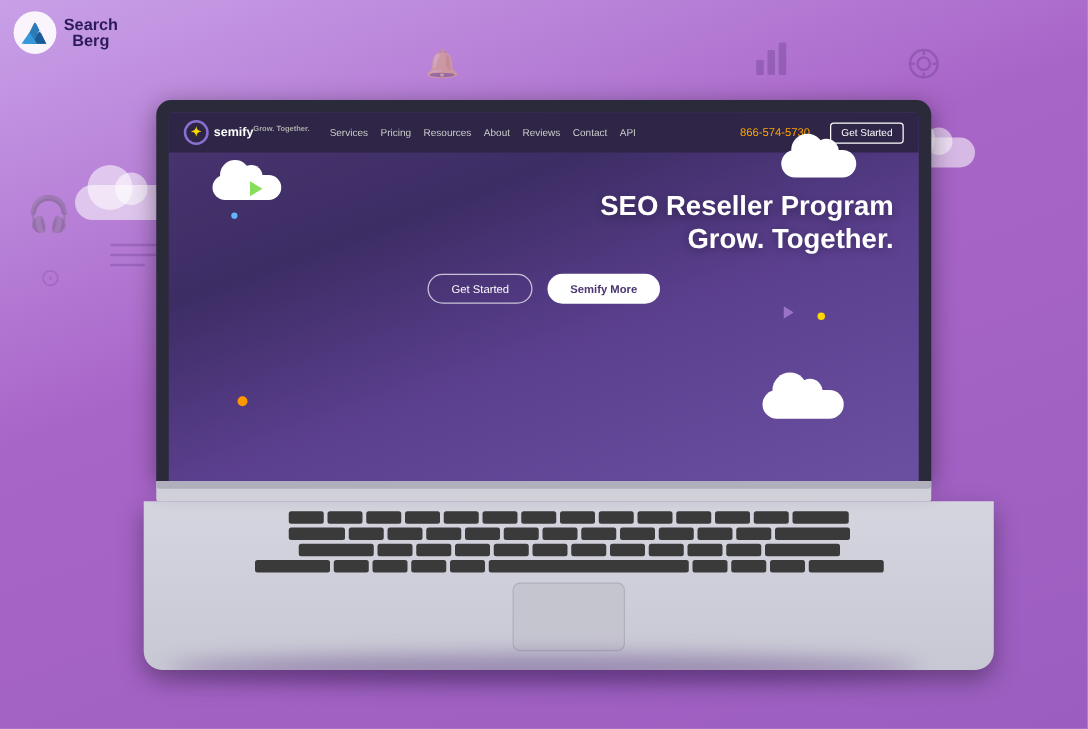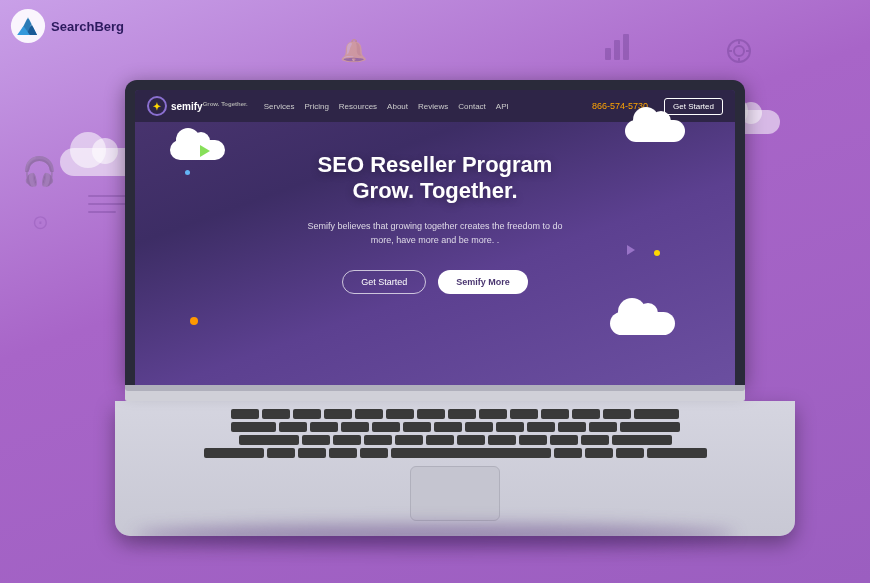--- a/index.html
+++ b/index.html
@@ -88,21 +88,21 @@
     .search-berg-logo {
       position: absolute;
       top: 8px; left: 10px;
       display: flex; align-items: center; gap: 5px;
       z-index: 10;
     }
     .sb-mountain {
       width: 36px; height: 36px;
     }
     .sb-text {
-      display: flex; flex-direction: row; line-height: 1; text-align: center;
+      display: flex; flex-direction: column; line-height: 1; text-align: center;
     }
     .sb-text-search {
       font-size: 13px; font-weight: 700; color: #2c1a5e;
     }
     .sb-text-berg {
       font-size: 13px; font-weight: 700; color: #2c1a5e;
     }
 
     
     .laptop-wrapper {
@@ -195,20 +195,21 @@
       color: white;
     }
 
     .screen-hero-title {
       font-size: 22px;
       font-weight: 800;
       color: white;
       line-height: 1.2;
       margin-bottom: 14px;
       text-shadow: 0 2px 8px rgba(0,0,0,0.3);
+      text-align: right;
     }
 
     .screen-hero-sub {
       font-size: 9px;
       color: rgba(255,255,255,0.8);
       line-height: 1.6;
       margin-bottom: 22px;
       max-width: 260px;
       margin-left: auto;
       margin-right: auto;
@@ -479,21 +480,20 @@
           <div class="screen-play2"></div>
           <div class="dot-orange"></div>
           <div class="dot-yellow"></div>
           <div class="dot-blue"></div>
 
           <div class="screen-content">
             <div class="screen-hero-title">
               <div>SEO Reseller Program</div>
               <div>Grow. Together.</div>
             </div>
-            <div class="screen-hero-sub">Semify believes that growing together creates the freedom to do more, have more and be more. .</div>
             <div class="screen-buttons">
               <button class="btn-get-started">Get Started</button>
               <button class="btn-learn-more">Semify More</button>
             </div>
           </div>
 
         </div>
       </div>
 
       <div class="laptop-base">

